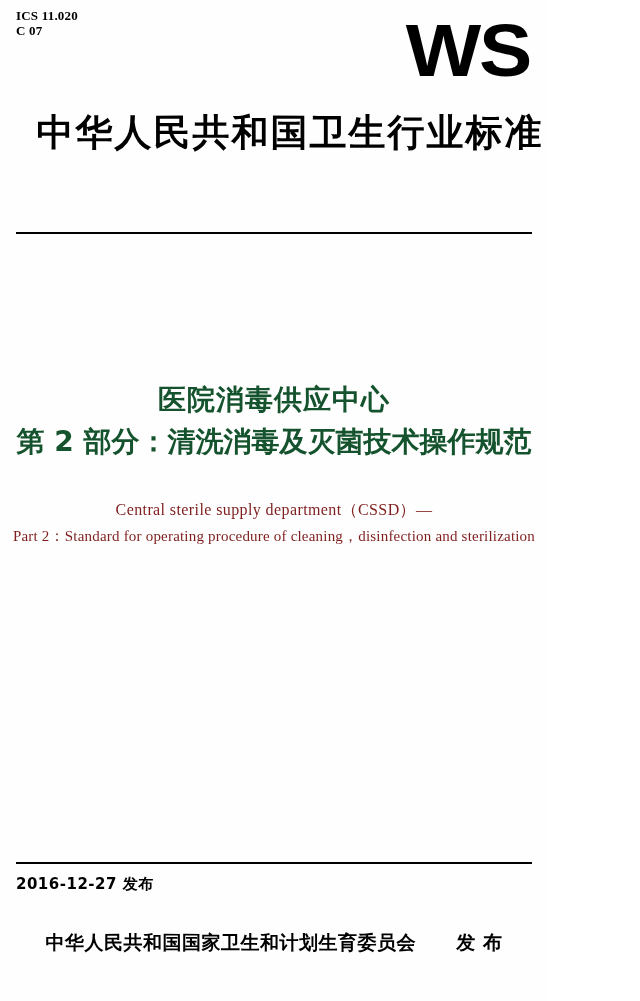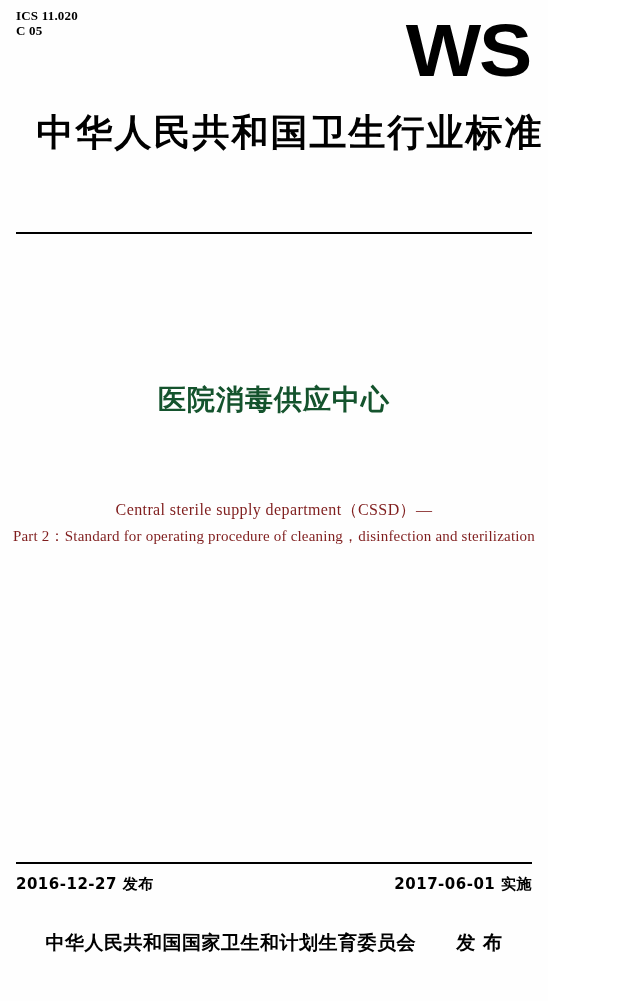--- a/index.html
+++ b/index.html
@@ -170,44 +170,44 @@
   }
   .issuer .gap { display: inline-block; width: 26px; }
 </style>
 </head>
 <body>
 
 <div class="page">
 
   <div class="ics-block">
     <div class="ics-line">ICS 11.020</div>
-    <div class="ics-line">C 05</div>
+    <div class="ics-line">C 07</div>
   </div>
 
   <div class="ws-logo">WS</div>
 
   <div class="std-title">中华人民共和国卫生行业标准</div>
 
 
   <div class="rule rule-top"></div>
 
   <div class="doc-title">
     <div class="l1">医院消毒供应中心</div>
+    <div class="l2">第 2 部分：清洗消毒及灭菌技术操作规范</div>
   </div>
 
   <div class="doc-title-en">
     <div class="e1">Central sterile supply department（CSSD）—</div>
     <div class="e2">Part 2：Standard for operating procedure of cleaning，disinfection and sterilization</div>
   </div>
 
   <div class="rule rule-bottom"></div>
 
   <div class="dates">
     <div>2016-12-27 发布</div>
-    <div>2017-06-01 实施</div>
   </div>
 
   <div class="issuer">
     <span>中华人民共和国国家卫生和计划生育委员会</span>
     <span class="gap"></span>
     <span>发 布</span>
   </div>
 
 </div>
 

